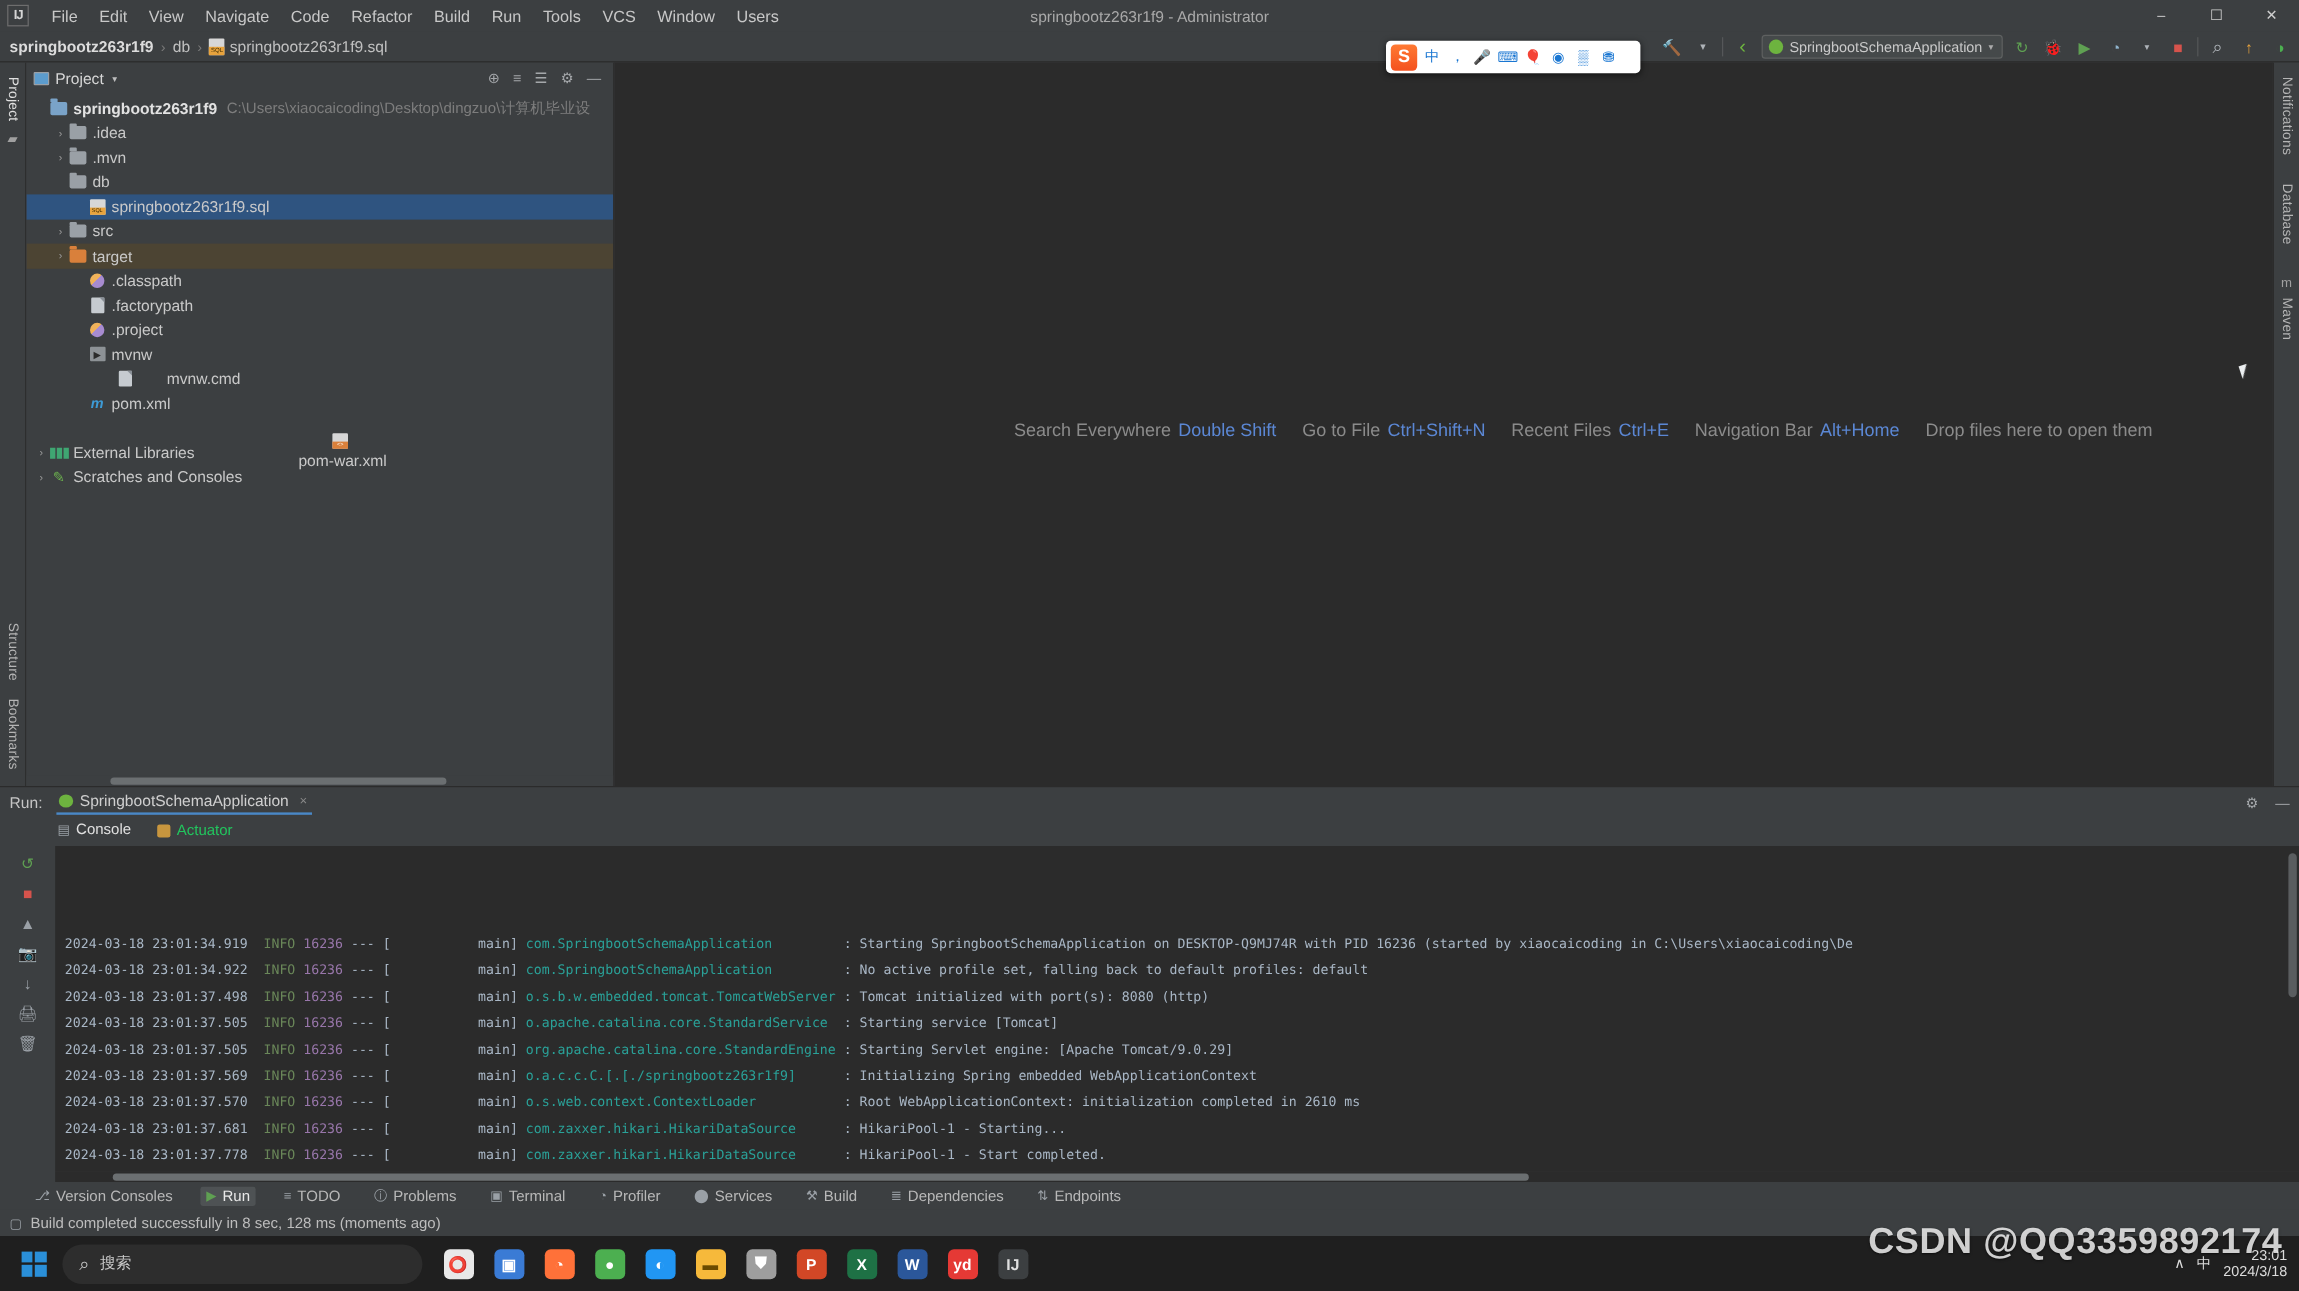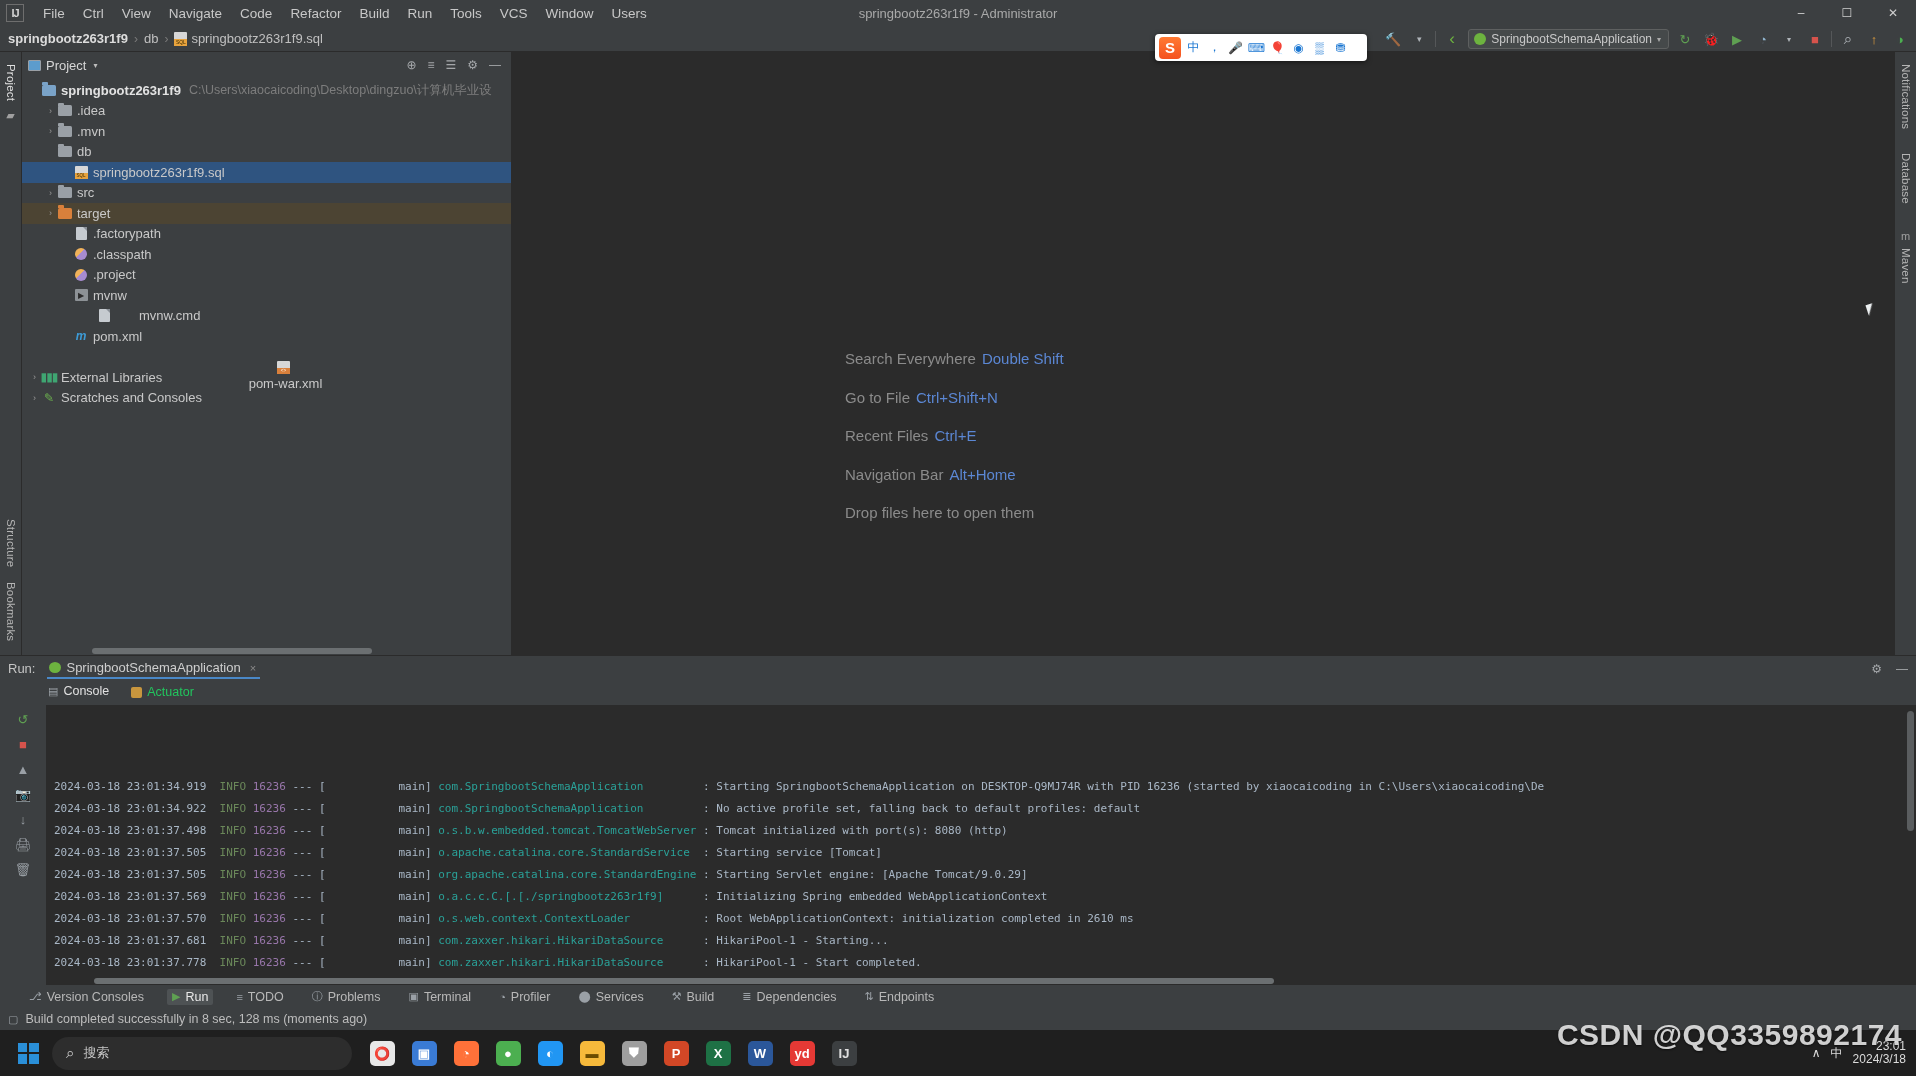--- a/index.html
+++ b/index.html
@@ -103,21 +103,21 @@
   .runico { width:13px; height:12px; background:#8d9296; border-radius:1px; color:#2b2b2b;
             font-size:8px; display:flex; align-items:center; justify-content:center; }
   .gitico { width:12px; height:13px; background:#c6cbd0; border-radius:1px; position:relative; }
   .gitico:after { content:"⊘"; position:absolute; right:-3px; bottom:-2px; font-size:8px; color:#9aa0a6; }
 
   .pp-hscroll { height:9px; background:#3c3f41; flex:0 0 9px; position:relative; }
   .pp-hscroll .thumb { position:absolute; left:70px; top:2px; height:6px; width:280px; background:#6b6f71; border-radius:3px; }
 
   
   .editor { flex:1 1 auto; background:#2b2b2b; position:relative; min-width:0; }
-  .welcome { position:absolute; left:333px; top:298px; display:flex; flex-direction:column; gap:21.5px; }
+  .welcome { position:absolute; left:333px; top:298px; display:flex; flex-direction:row; gap:21.5px; }
   .wrow { font-size:15px; color:#8b8b8b; white-space:nowrap; }
   .wkey { color:#5b87d4; margin-left:6px; }
   .cursor-arrow { position:absolute; left:1355px; top:252px; width:0; height:0; z-index:30;
                   border-left:7px solid #eceff1; border-bottom:11px solid transparent;
                   transform:rotate(-18deg); filter:drop-shadow(1px 1px 0 #333); }
 
   
   .runwin { flex:0 0 auto; background:#3c3f41; display:flex; flex-direction:column; border-top:1px solid #2b2b2b; }
   .run-head { height:25px; display:flex; align-items:center; padding:0 8px; flex:0 0 25px; position:relative; }
   .run-head-lbl { font-size:13px; color:#c5c5c5; margin-right:12px; }
@@ -184,21 +184,21 @@
                font-family:"Liberation Sans", sans-serif; text-shadow:0 1px 2px rgba(0,0,0,.6); }
 </style>
 </head>
 <body>
 
 <div class="ide">
 
   <div class="menubar">
     <div class="ij-logo">IJ</div>
     <div class="menu-item">File</div>
-    <div class="menu-item">Ctrl</div>
+    <div class="menu-item">Edit</div>
     <div class="menu-item">View</div>
     <div class="menu-item">Navigate</div>
     <div class="menu-item">Code</div>
     <div class="menu-item">Refactor</div>
     <div class="menu-item">Build</div>
     <div class="menu-item">Run</div>
     <div class="menu-item">Tools</div>
     <div class="menu-item">VCS</div>
     <div class="menu-item">Window</div>
     <div class="menu-item">Users</div>
@@ -326,30 +326,30 @@
           <div class="row highlight" style="padding-left: 22px;">
             <span class="arrow">›</span>
             <span class="ico">
               <span class="f orange"></span>
             </span>
             <span class="lbl">target</span>
           </div>
           <div class="row" style="padding-left: 38px;">
             <span class="arrow empty">·</span>
             <span class="ico">
+              <span class="circ"></span>
+            </span>
+            <span class="lbl">.classpath</span>
+          </div>
+          <div class="row" style="padding-left: 38px;">
+            <span class="arrow empty">·</span>
+            <span class="ico">
               <span class="doc"></span>
             </span>
             <span class="lbl">.factorypath</span>
-          </div>
-          <div class="row" style="padding-left: 38px;">
-            <span class="arrow empty">·</span>
-            <span class="ico">
-              <span class="circ"></span>
-            </span>
-            <span class="lbl">.classpath</span>
           </div>
           <div class="row" style="padding-left: 38px;">
             <span class="arrow empty">·</span>
             <span class="ico">
               <span class="circ"></span>
             </span>
             <span class="lbl">.project</span>
           </div>
           <div class="row" style="padding-left: 38px;">
             <span class="arrow empty">·</span>

